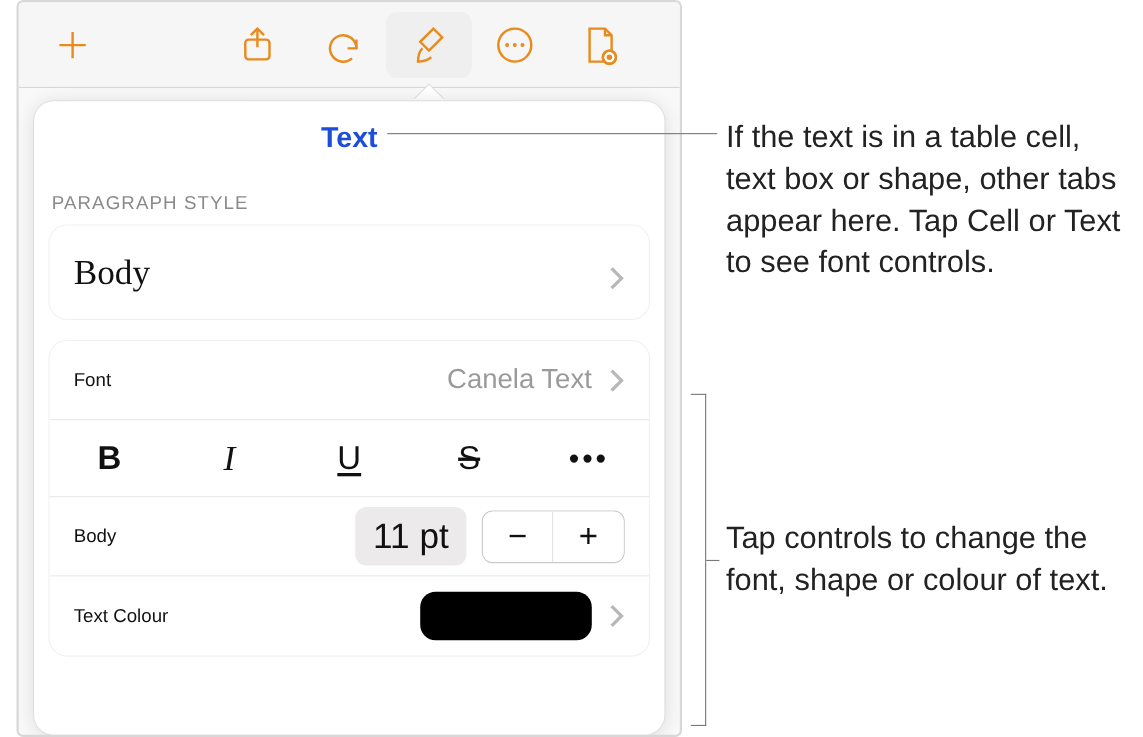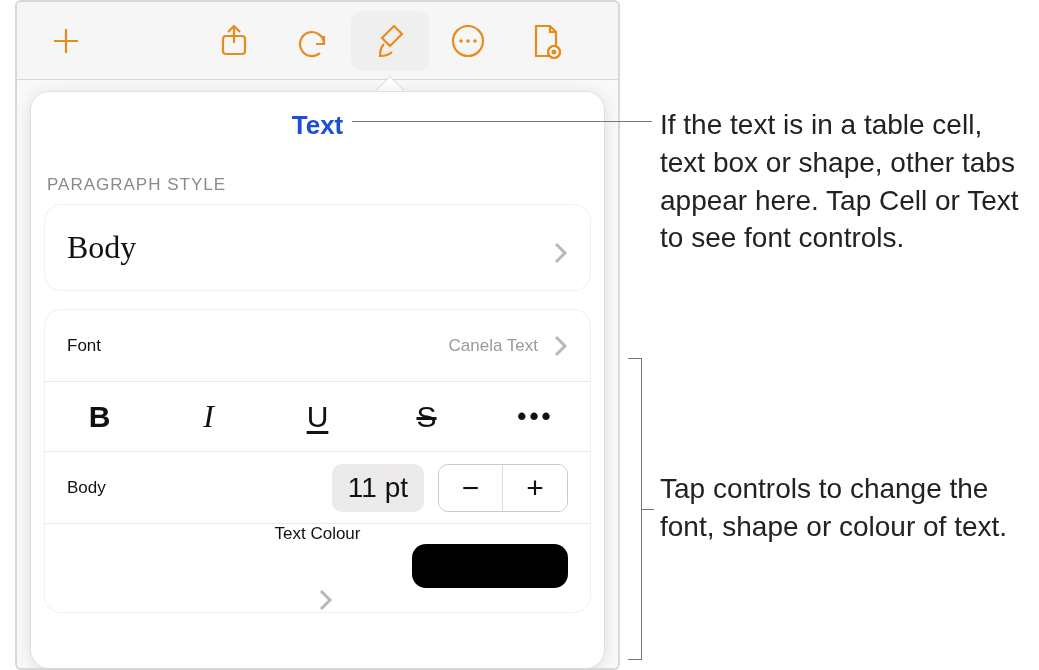--- a/index.html
+++ b/index.html
@@ -87,29 +87,29 @@
     box-shadow: 0 0 0 1px rgba(0,0,0,0.06);
     overflow:hidden;
   }
   .row {
     display:flex;
     align-items:center;
     padding: 0 22px;
     min-height: 72px;
     border-bottom: 1px solid #e8e8e8;
   }
-  .row:last-child{ border-bottom:none;flex-direction:column; }
+  .row:last-child{ border-bottom:none; }
   .row-label {
     font-size:17px;
     color:#111;
     flex: 0 0 auto;
   }
   .row-value {
     margin-left:auto;
-    font-size:17px;
+    font-size:25px;
     color:#9a9a9a;
   }
   .chevron {
     width: 14px; height:24px;
     margin-left: 16px;
   }
   .chevron svg { stroke:#b8b8b8; stroke-width:3; fill:none; }
   .body-style {
     font-family: Liberation Serif, serif;
     font-size:32px;
@@ -135,21 +135,21 @@
   }
   .style-btn.bold{ font-weight:800; }
   .style-btn.italic{ font-style:italic; font-family:"Times New Roman",serif; font-size:32px;}
   .style-btn.und{ text-decoration: underline; text-underline-offset:4px;}
   .style-btn.strike{ text-decoration: line-through; }
   .style-btn.more{ font-weight:800; letter-spacing:3px; font-size:26px;}
   .size-chip {
     background:#eceaea;
     border-radius:10px;
     padding:8px 16px;
-    font-size:28px;
+    font-size:32px;
     color:#111;
     margin-left:auto;
   }
   .stepper {
     margin-left: 14px;
     display:flex;
     border:1px solid #c9c9c9;
     border-radius:10px;
     overflow:hidden;
     height:48px;

